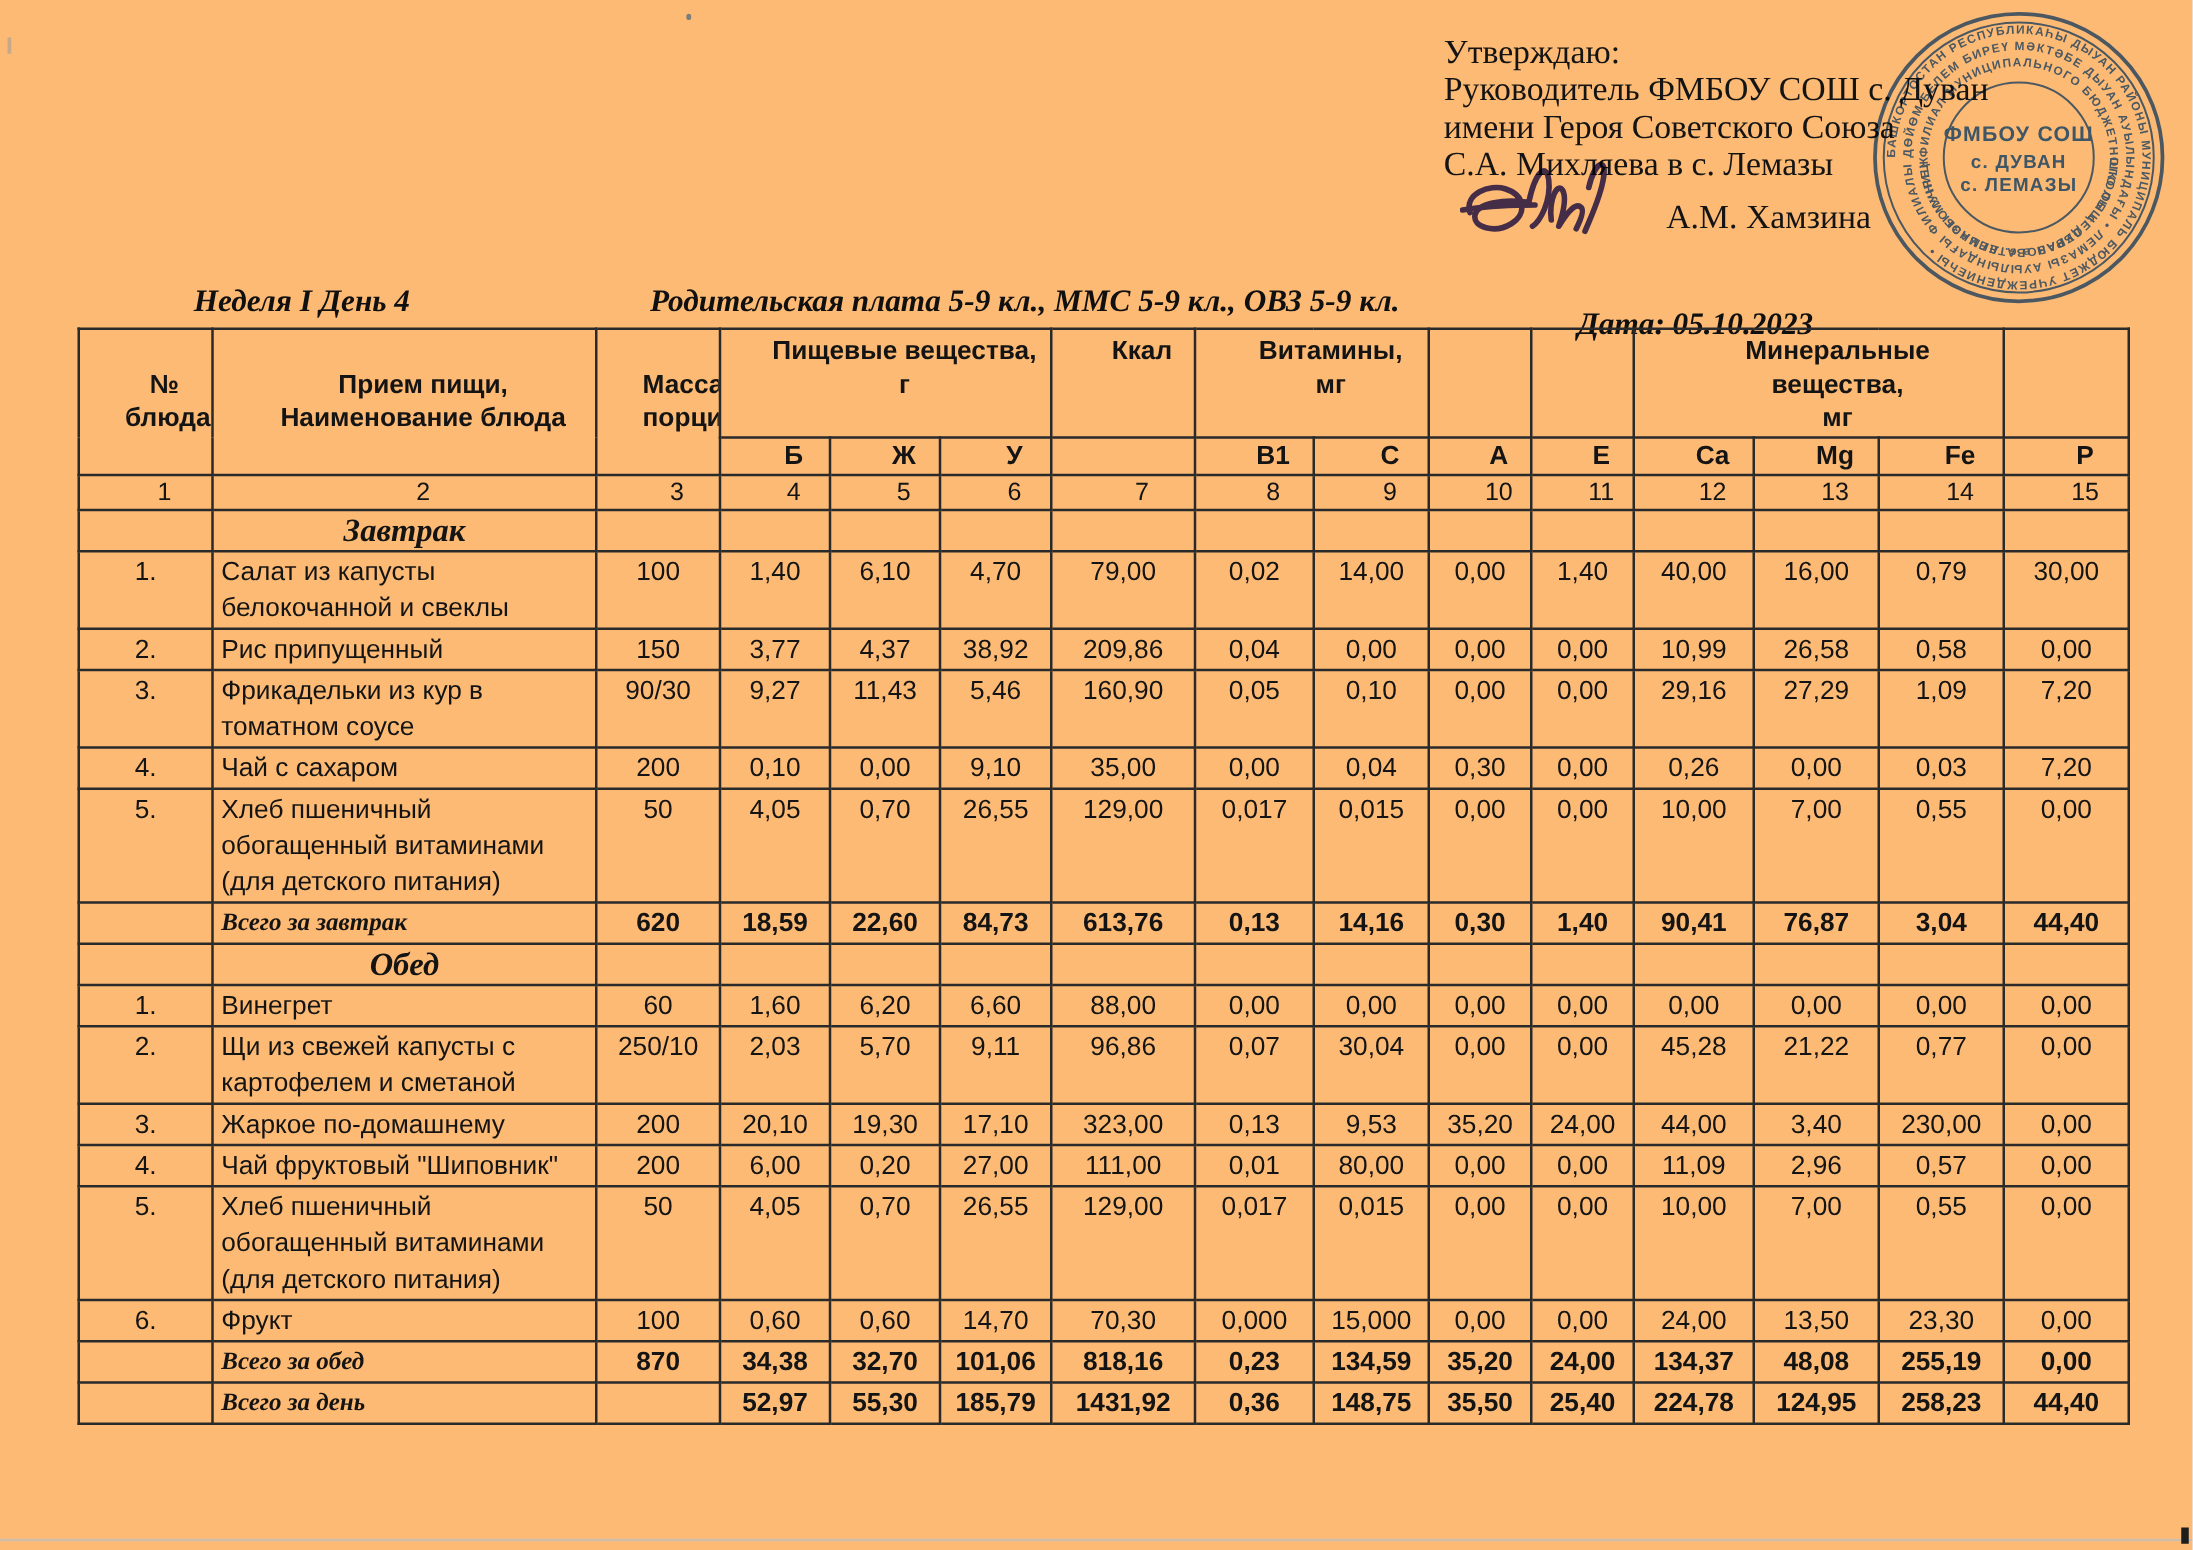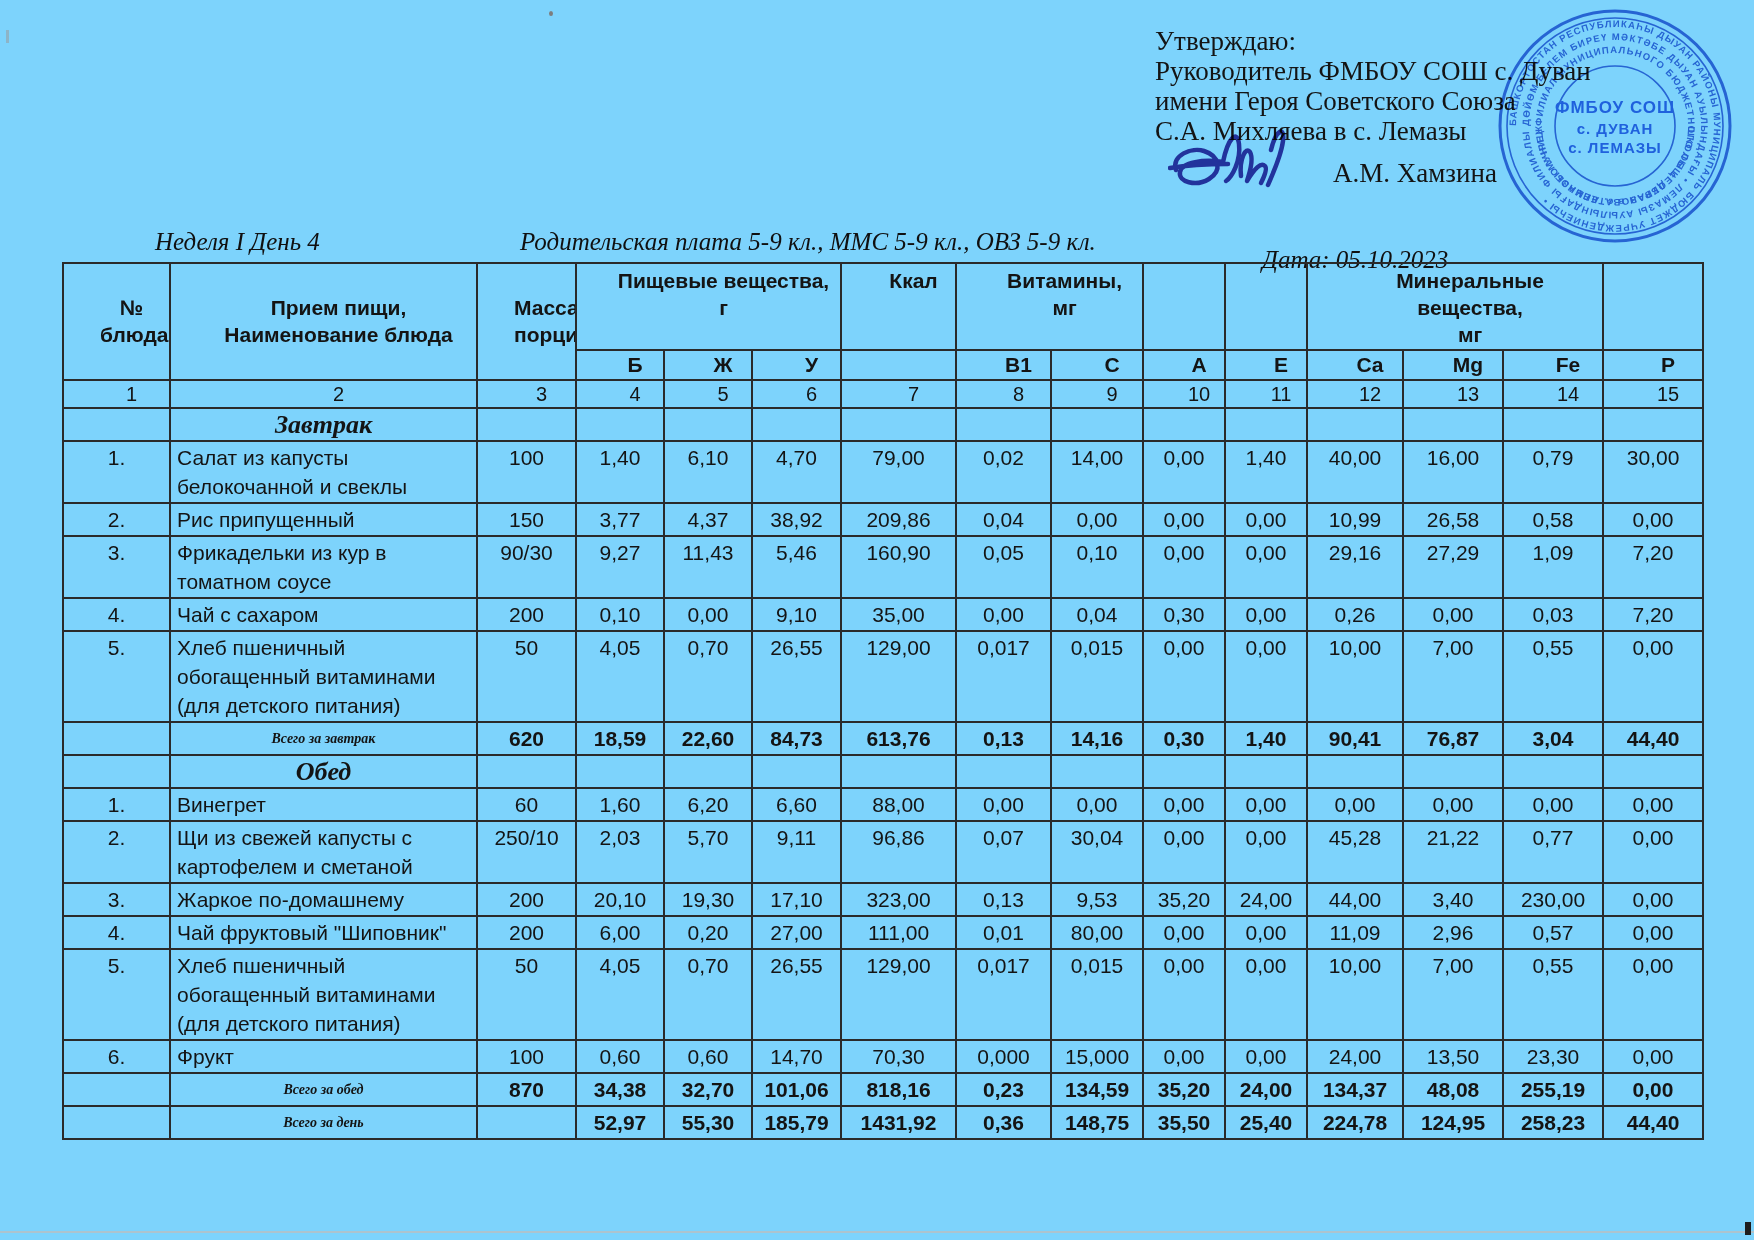--- a/index.html
+++ b/index.html
@@ -1,16 +1,16 @@
 <!DOCTYPE html>
 <html><head>
 <meta charset="utf-8">
 <style>
   html,body{margin:0;padding:0;background:#e8e8e8;}
-  .page{position:relative;width:1754px;height:1240px;background:#7dd3fc;overflow:hidden;
+  .page{position:relative;width:1754px;height:1240px;background:#fdba74;overflow:hidden;
         font-family:"Liberation Sans","DejaVu Sans",sans-serif;color:#161616;}
 
   
   .approval{position:absolute;left:1155px;top:26px;
             font-family:"Liberation Serif","DejaVu Serif",serif;
             font-size:27px;line-height:30px;color:#141414;white-space:nowrap;}
   .approval .signer-line{margin-top:12px;padding-left:178px;}
 
   
   .stamp{position:absolute;left:1497px;top:8px;width:236px;height:236px;
@@ -18,21 +18,21 @@
   .stamp text{fill:#3e6fd3;}
   .stamp .ring-text{font-family:"Liberation Sans",sans-serif;font-size:9.5px;font-weight:bold;letter-spacing:1.2px;}
   .stamp .center-t{font-family:"Liberation Sans",sans-serif;font-weight:bold;text-anchor:middle;letter-spacing:1px;fill:#2f6ade;}
 
   
   .signature{position:absolute;left:1168px;top:118px;mix-blend-mode:multiply;}
 
   
   .doc-titles{position:absolute;top:228px;left:0;width:1630px;height:34px;
               font-family:"Liberation Serif","DejaVu Serif",serif;
-              font-weight:normal;font-style:italic;font-size:25px;color:#101010;text-align:center;}
+              font-weight:bold;font-style:italic;font-size:25px;color:#101010;text-align:center;}
   .t-left{position:absolute;left:155px;top:0;}
   .t-center{position:absolute;left:520px;top:0;}
   .t-right{position:absolute;left:1262px;top:18px;}
 
   
   table.menu{position:absolute;left:62px;top:262px;width:1640px;
              border-collapse:collapse;table-layout:fixed;
              font-size:21px;color:#141414;}
   table.menu th,table.menu td{border:2px solid #2a2a2a;padding:1px 6px;
              white-space:pre-line;overflow:hidden;}
@@ -42,21 +42,21 @@
   table.menu .h2{height:30px;}
   table.menu .h2 th{vertical-align:middle;padding-top:0;}
   table.menu .h3{height:28px;}
   table.menu .h3 th{font-weight:normal;font-size:20px;line-height:24px;vertical-align:middle;padding-top:0;}
   table.menu td{line-height:29px;vertical-align:top;}
   td.name{text-align:left;}
   td.c,td.num{text-align:center;}
   td.section-name{font-family:"Liberation Serif","DejaVu Serif",serif;
                   font-weight:bold;font-style:italic;text-align:center;font-size:26px;}
   td.total-label{font-family:"Liberation Serif","DejaVu Serif",serif;
-                 font-weight:bold;font-style:italic;font-size:14px;text-align:center;}
+                 font-weight:bold;font-style:italic;font-size:20px;text-align:left;}
   td.b{font-weight:bold;}
   tr.section-row{height:30px;}
   tr.dish-row{height:30px;}
   tr.total-row{height:31px;}
 
   
   .scan-bottom-line{position:absolute;left:0;top:1231px;width:1754px;height:2px;background:#bdbdbd;opacity:.75;}
   .scan-corner-tick{position:absolute;left:1745px;top:1222px;width:6px;height:13px;background:#1d1d1d;}
   .scan-dot{position:absolute;left:549px;top:11px;width:4px;height:5px;background:#7d7d7d;border-radius:50%;}
   .scan-edge-mark{position:absolute;left:6px;top:30px;width:3px;height:13px;background:#9a9a9a;opacity:.55;}

